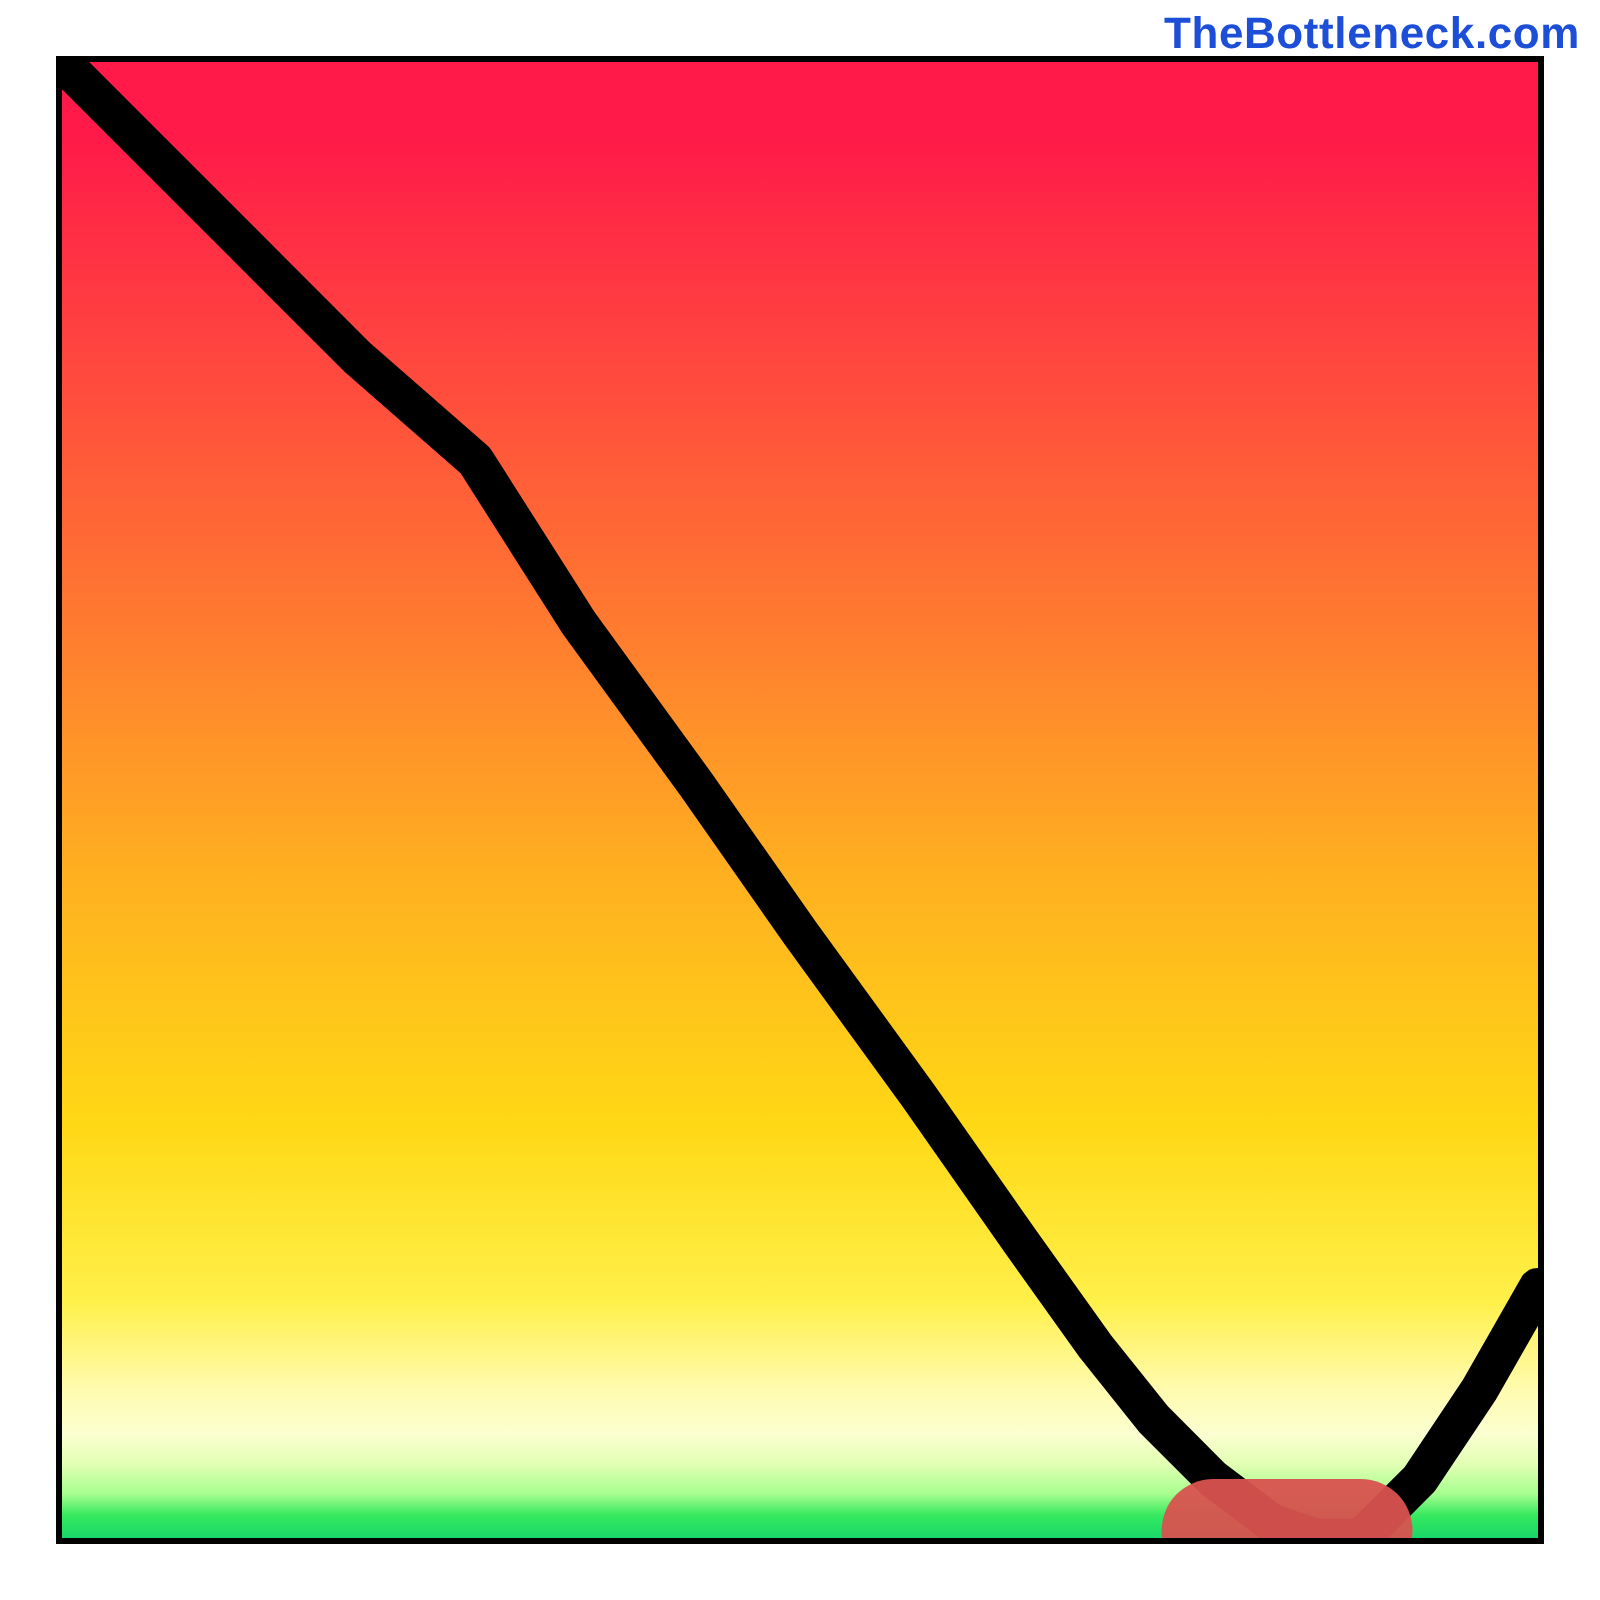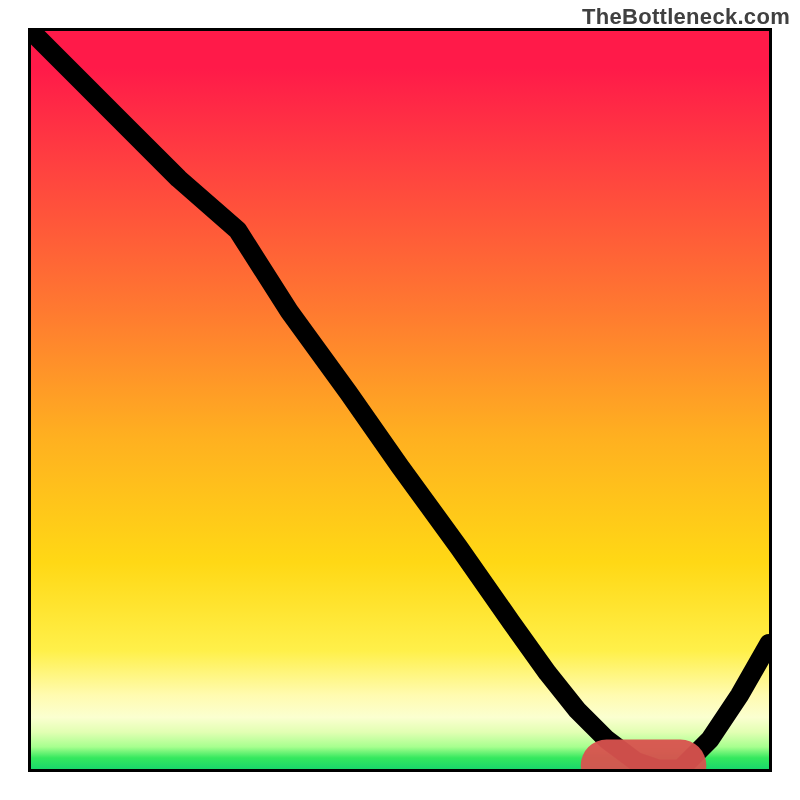--- a/index.html
+++ b/index.html
@@ -15,21 +15,21 @@
     position: relative;
     width: 800px;
     height: 800px;
   }
   .attribution {
     position: absolute;
     top: 4px;
     right: 10px;
     font-size: 22px;
     font-weight: 600;
-    color: #404040;
+    color: #1d4ed8;
     letter-spacing: 0.3px;
   }
   .plot-outer {
     position: absolute;
     left: 28px;
     top: 28px;
     width: 744px;
     height: 744px;   
     background: #ffffff;
   }

